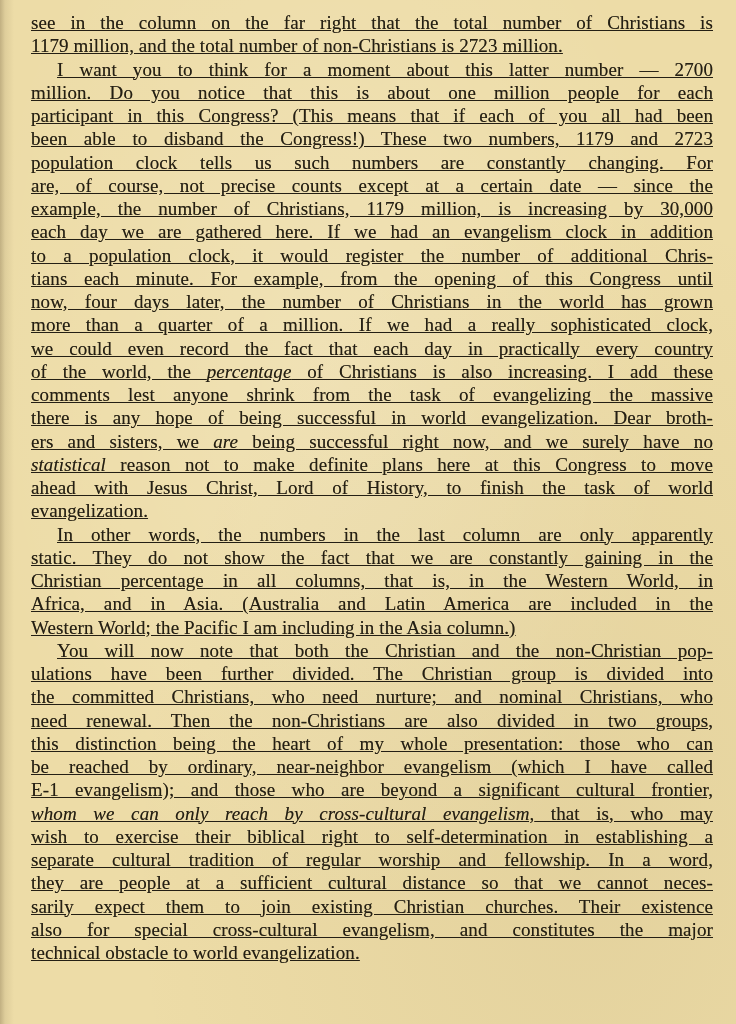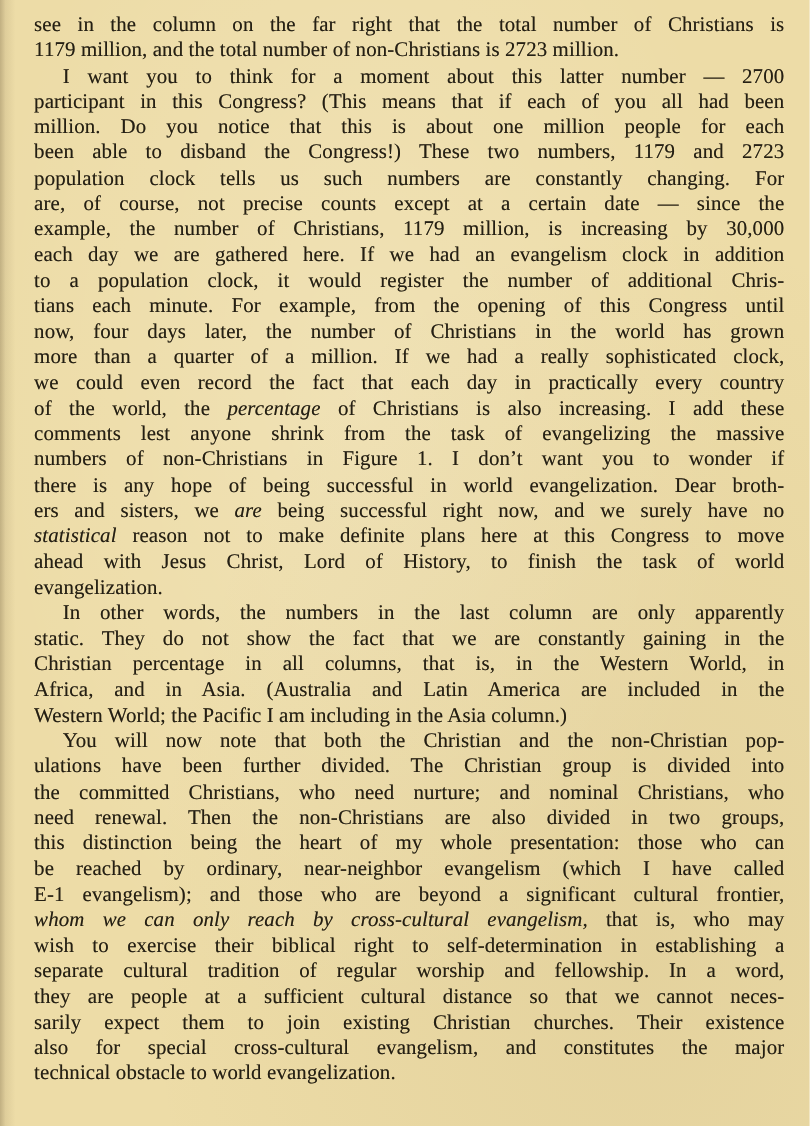--- a/index.html
+++ b/index.html
@@ -26,20 +26,21 @@
   .text-column {
     position: absolute;
     left: 31px;
     right: 23px;
     top: 11px;
     color: var(--ink, #241f14);
     font-size: 19px;
     line-height: 23.25px;
     letter-spacing: 0.1px;
     text-shadow: 0 0 0.5px rgba(46,36,16,0.55);
+    text-decoration: underline;
   }
   .para {
     margin: 0;
   }
   .para.indent .line:first-child {
     text-indent: 26px;
   }
   .line {
     text-align: justify;
     text-align-last: justify;
@@ -56,35 +57,34 @@
 <body>
 
 <div class="page" style="--bg: #eddca7; --ink: #241f14;">
   <div class="text-column">
       <div class="para">
         <div class="line"><span class="seg">see in the column on the far right that the total number of Christians is</span></div>
         <div class="line last"><span class="seg">1179 million, and the total number of non-Christians is 2723 million.</span></div>
       </div>
       <div class="para indent">
         <div class="line"><span class="seg">I want you to think for a moment about this latter number — 2700</span></div>
+        <div class="line"><span class="seg">million. Do you notice that this is about one million people for each</span></div>
         <div class="line"><span class="seg">participant in this Congress? (This means that if each of you all had been</span></div>
-        <div class="line"><span class="seg">million. Do you notice that this is about one million people for each</span></div>
         <div class="line"><span class="seg">been able to disband the Congress!) These two numbers, 1179 and 2723</span></div>
         <div class="line"><span class="seg">population clock tells us such numbers are constantly changing. For</span></div>
         <div class="line"><span class="seg">are, of course, not precise counts except at a certain date — since the</span></div>
         <div class="line"><span class="seg">example, the number of Christians, 1179 million, is increasing by 30,000</span></div>
         <div class="line"><span class="seg">each day we are gathered here. If we had an evangelism clock in addition</span></div>
         <div class="line"><span class="seg">to a population clock, it would register the number of additional Chris-</span></div>
         <div class="line"><span class="seg">tians each minute. For example, from the opening of this Congress until</span></div>
         <div class="line"><span class="seg">now, four days later, the number of Christians in the world has grown</span></div>
         <div class="line"><span class="seg">more than a quarter of a million. If we had a really sophisticated clock,</span></div>
         <div class="line"><span class="seg">we could even record the fact that each day in practically every country</span></div>
         <div class="line"><span class="seg">of the world, the </span><span class="seg it">percentage</span><span class="seg"> of Christians is also increasing. I add these</span></div>
         <div class="line"><span class="seg">comments lest anyone shrink from the task of evangelizing the massive</span></div>
-        <div class="line"><span class="seg">numbers of non-Christians in Figure 1. I don’t want you to wonder if</span></div>
         <div class="line"><span class="seg">there is any hope of being successful in world evangelization. Dear broth-</span></div>
         <div class="line"><span class="seg">ers and sisters, we </span><span class="seg it">are</span><span class="seg"> being successful right now, and we surely have no</span></div>
         <div class="line"><span class="seg it">statistical</span><span class="seg"> reason not to make definite plans here at this Congress to move</span></div>
         <div class="line"><span class="seg">ahead with Jesus Christ, Lord of History, to finish the task of world</span></div>
         <div class="line last"><span class="seg">evangelization.</span></div>
       </div>
       <div class="para indent">
         <div class="line"><span class="seg">In other words, the numbers in the last column are only apparently</span></div>
         <div class="line"><span class="seg">static. They do not show the fact that we are constantly gaining in the</span></div>
         <div class="line"><span class="seg">Christian percentage in all columns, that is, in the Western World, in</span></div>

